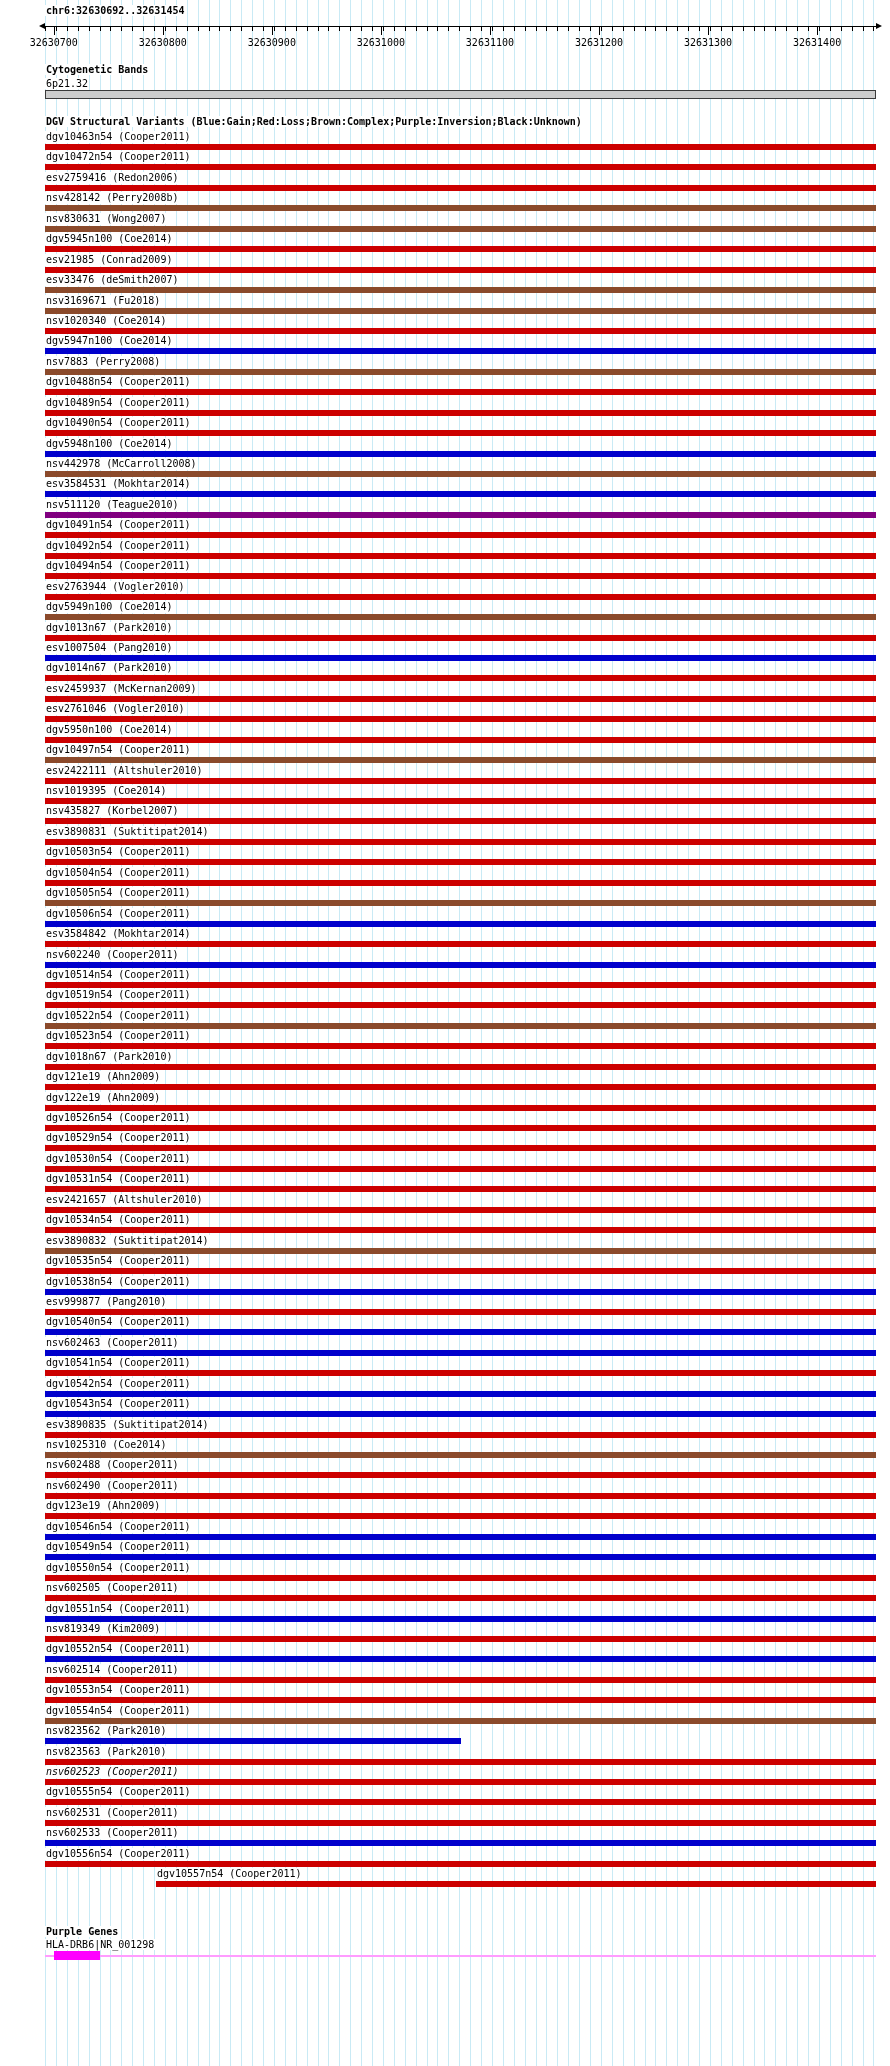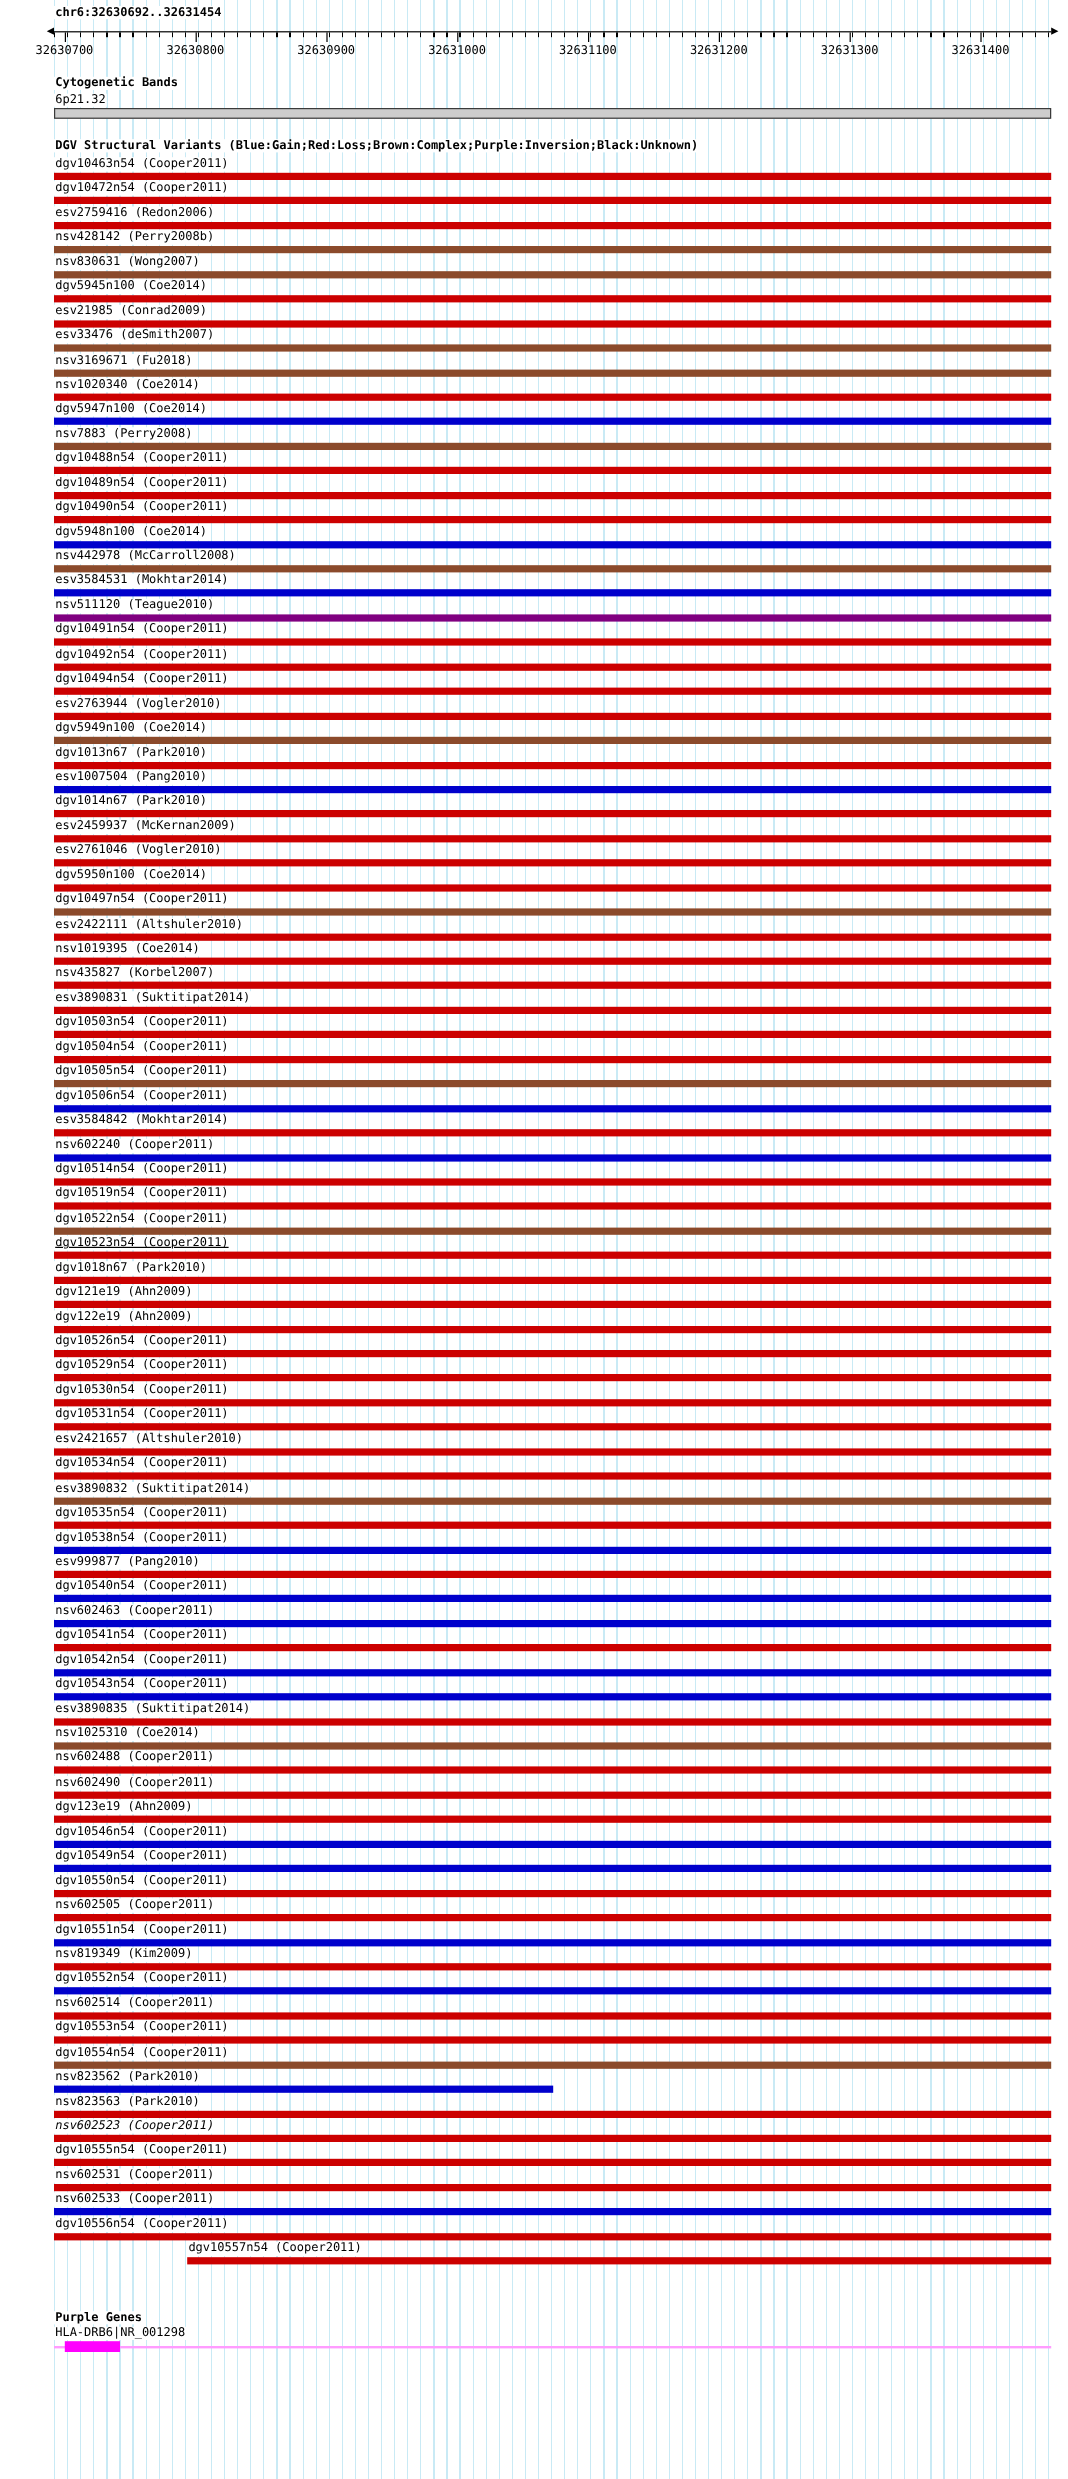--- a/index.html
+++ b/index.html
@@ -244,21 +244,21 @@
     </div>
     <div class="track-row">
       <div class="track-label" style="left: 45px;">dgv10519n54 (Cooper2011)</div>
       <div class="track-bar" style="left: 45px; width: 831px; background: rgb(204, 0, 0);"></div>
     </div>
     <div class="track-row">
       <div class="track-label" style="left: 45px;">dgv10522n54 (Cooper2011)</div>
       <div class="track-bar" style="left: 45px; width: 831px; background: rgb(139, 74, 43);"></div>
     </div>
     <div class="track-row">
-      <div class="track-label" style="left: 45px; text-decoration: underline;">dgv10523n54 (Cooper2011)</div>
+      <div class="track-label" style="left: 45px;">dgv10523n54 (Cooper2011)</div>
       <div class="track-bar" style="left: 45px; width: 831px; background: rgb(204, 0, 0);"></div>
     </div>
     <div class="track-row">
       <div class="track-label" style="left: 45px;">dgv1018n67 (Park2010)</div>
       <div class="track-bar" style="left: 45px; width: 831px; background: rgb(204, 0, 0);"></div>
     </div>
     <div class="track-row">
       <div class="track-label" style="left: 45px;">dgv121e19 (Ahn2009)</div>
       <div class="track-bar" style="left: 45px; width: 831px; background: rgb(204, 0, 0);"></div>
     </div>

